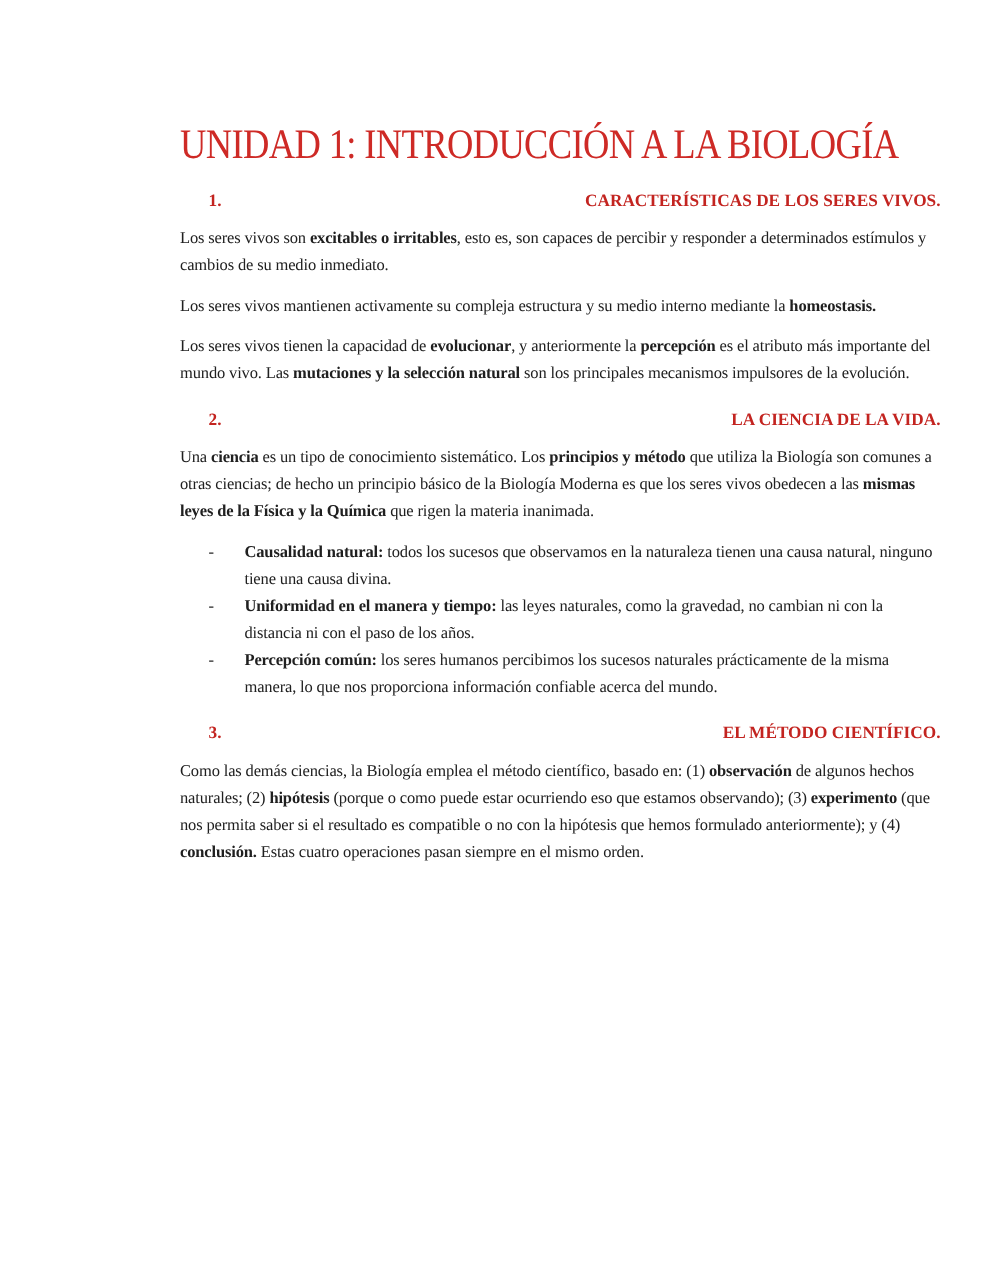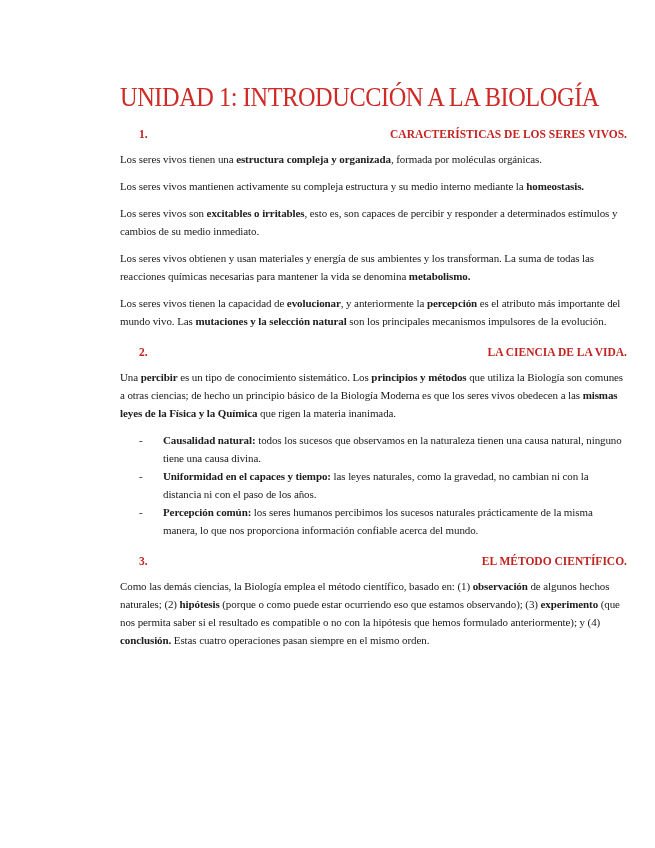--- a/index.html
+++ b/index.html
@@ -54,38 +54,36 @@
 <body>
 
 <div class="page">
   <div class="content">
     <h1 class="doc-title">UNIDAD 1: INTRODUCCIÓN A LA BIOLOGÍA</h1>
     <div>
         <div class="block-heading">
           <span class="num">1.</span>
           <span class="htext">CARACTERÍSTICAS DE LOS SERES VIVOS.</span>
         </div>
-        <p class="para"><span>Los seres vivos tienen una </span><b>estructura compleja y organizada</b><span>, formada por moléculas orgánicas.</span></p>
+        <p class="para"><span>Los seres vivos son </span><b>excitables o irritables</b><span>, esto es, son capaces de percibir y responder a determinados estímulos y cambios de su medio inmediato.</span></p>
         <p class="para"><span>Los seres vivos mantienen activamente su compleja estructura y su medio interno mediante la </span><b>homeostasis.</b></p>
-        <p class="para"><span>Los seres vivos son </span><b>excitables o irritables</b><span>, esto es, son capaces de percibir y responder a determinados estímulos y cambios de su medio inmediato.</span></p>
-        <p class="para"><span>Los seres vivos obtienen y usan materiales y energía de sus ambientes y los transforman. La suma de todas las reacciones químicas necesarias para mantener la vida se denomina </span><b>metabolismo.</b></p>
         <p class="para"><span>Los seres vivos tienen la capacidad de </span><b>evolucionar</b><span>, y anteriormente la </span><b>percepción</b><span> es el atributo más importante del mundo vivo. Las </span><b>mutaciones y la selección natural</b><span> son los principales mecanismos impulsores de la evolución.</span></p>
         <div class="block-heading">
           <span class="num">2.</span>
           <span class="htext">LA CIENCIA DE LA VIDA.</span>
         </div>
-        <p class="para"><span>Una </span><b>percibir</b><span> es un tipo de conocimiento sistemático. Los </span><b>principios y métodos</b><span> que utiliza la Biología son comunes a otras ciencias; de hecho un principio básico de la Biología Moderna es que los seres vivos obedecen a las </span><b>mismas leyes de la Física y la Química</b><span> que rigen la materia inanimada.</span></p>
+        <p class="para"><span>Una </span><b>ciencia</b><span> es un tipo de conocimiento sistemático. Los </span><b>principios y método</b><span> que utiliza la Biología son comunes a otras ciencias; de hecho un principio básico de la Biología Moderna es que los seres vivos obedecen a las </span><b>mismas leyes de la Física y la Química</b><span> que rigen la materia inanimada.</span></p>
         <div class="list">
           <div class="list-item">
             <span class="marker">-</span>
             <span class="runs"><b>Causalidad natural:</b><span> todos los sucesos que observamos en la naturaleza tienen una causa natural, ninguno tiene una causa divina.</span></span>
           </div>
           <div class="list-item">
             <span class="marker">-</span>
-            <span class="runs"><b>Uniformidad en el capaces y tiempo:</b><span> las leyes naturales, como la gravedad, no cambian ni con la distancia ni con el paso de los años.</span></span>
+            <span class="runs"><b>Uniformidad en el manera y tiempo:</b><span> las leyes naturales, como la gravedad, no cambian ni con la distancia ni con el paso de los años.</span></span>
           </div>
           <div class="list-item">
             <span class="marker">-</span>
             <span class="runs"><b>Percepción común:</b><span> los seres humanos percibimos los sucesos naturales prácticamente de la misma manera, lo que nos proporciona información confiable acerca del mundo.</span></span>
           </div>
         </div>
         <div class="block-heading">
           <span class="num">3.</span>
           <span class="htext">EL MÉTODO CIENTÍFICO.</span>
         </div>

